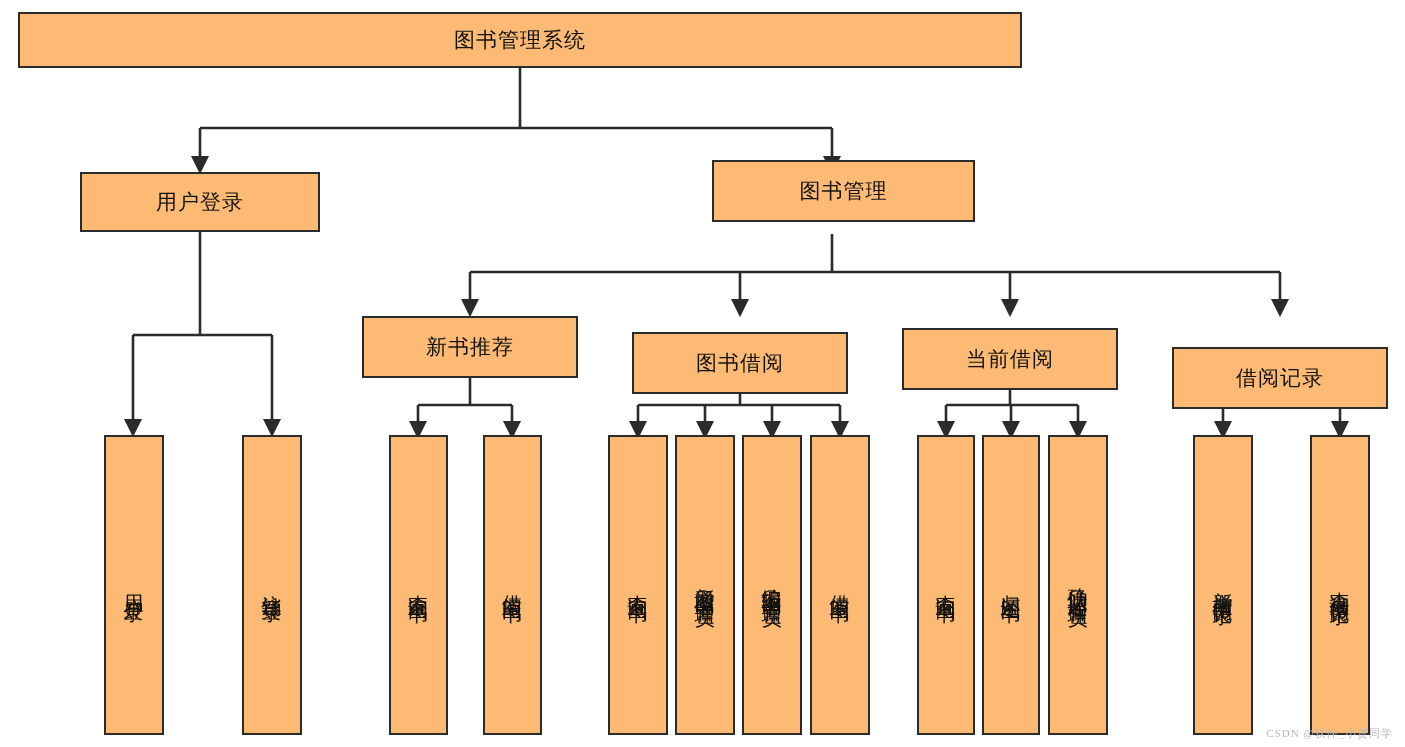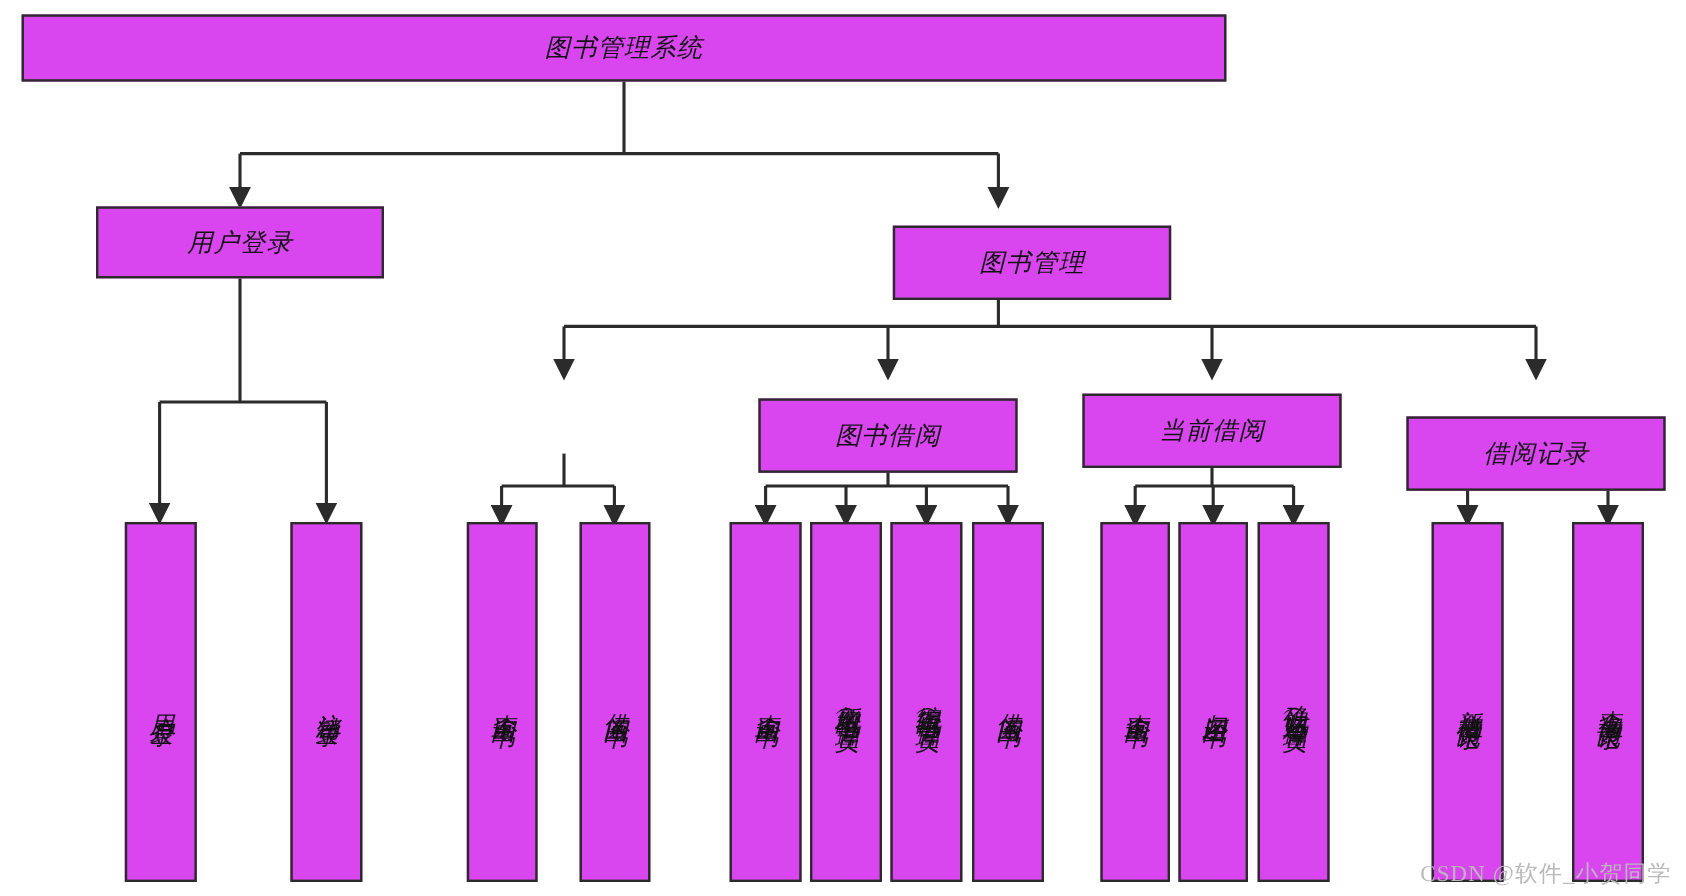--- a/index.html
+++ b/index.html
@@ -10,29 +10,28 @@
     font-family:"Liberation Sans","DejaVu Sans",sans-serif;
     color:#111111;
     overflow:hidden;
   }
   #stage{position:relative;width:1405px;height:747px;}
   #wires{position:absolute;left:0;top:0;width:1405px;height:747px;}
 
   .node{
     position:absolute;
     box-sizing:border-box;
-    background:#d946ef;
+    background:#fdba74;
     border:2px solid #2b2b2b;
     display:flex;
     align-items:center;
     justify-content:center;
     text-align:center;
     color:#111111;
     z-index:3;
-    font-style:italic;
   }
   .node.h{
     font-size:21px;
     letter-spacing:1px;
   }
   .node.v{
     font-size:20px;
     letter-spacing:2px;
     writing-mode:vertical-rl;
     text-orientation:upright;
@@ -42,21 +41,21 @@
   .node.v .txt{
     writing-mode:vertical-rl;
     text-orientation:upright;
     white-space:nowrap;
     letter-spacing:3px;
   }
   .watermark{
     position:absolute;
     right:12px;
     bottom:6px;
-    font-size:19px;
+    font-size:11px;
     color:#b9b9b9;
     letter-spacing:1px;
     z-index:5;
     white-space:nowrap;
     font-family:"Liberation Serif","DejaVu Serif",serif;
   }
 </style>
 </head>
 <body>
 
@@ -112,24 +111,27 @@
     </g>
   </svg>
 
   <div class="node h" style="left:18px;top:12px;width:1004px;height:56px;">
     <span>图书管理系统</span>
   </div>
 
   <div class="node h" style="left:80px;top:172px;width:240px;height:60px;">
     <span>用户登录</span>
   </div>
-  <div class="node h" style="left:712px;top:188px;width:232px;height:62px;margin-left:32px;">
+  <div class="node h" style="left:712px;top:160px;width:263px;height:62px;">
     <span>图书管理</span>
   </div>
 
+  <div class="node h" style="left:362px;top:316px;width:216px;height:62px;">
+    <span>新书推荐</span>
+  </div>
   <div class="node h" style="left:632px;top:332px;width:216px;height:62px;">
     <span>图书借阅</span>
   </div>
   <div class="node h" style="left:902px;top:328px;width:216px;height:62px;">
     <span>当前借阅</span>
   </div>
   <div class="node h" style="left:1172px;top:316px;width:216px;height:62px;margin-top:31px;">
     <span>借阅记录</span>
   </div>
 

